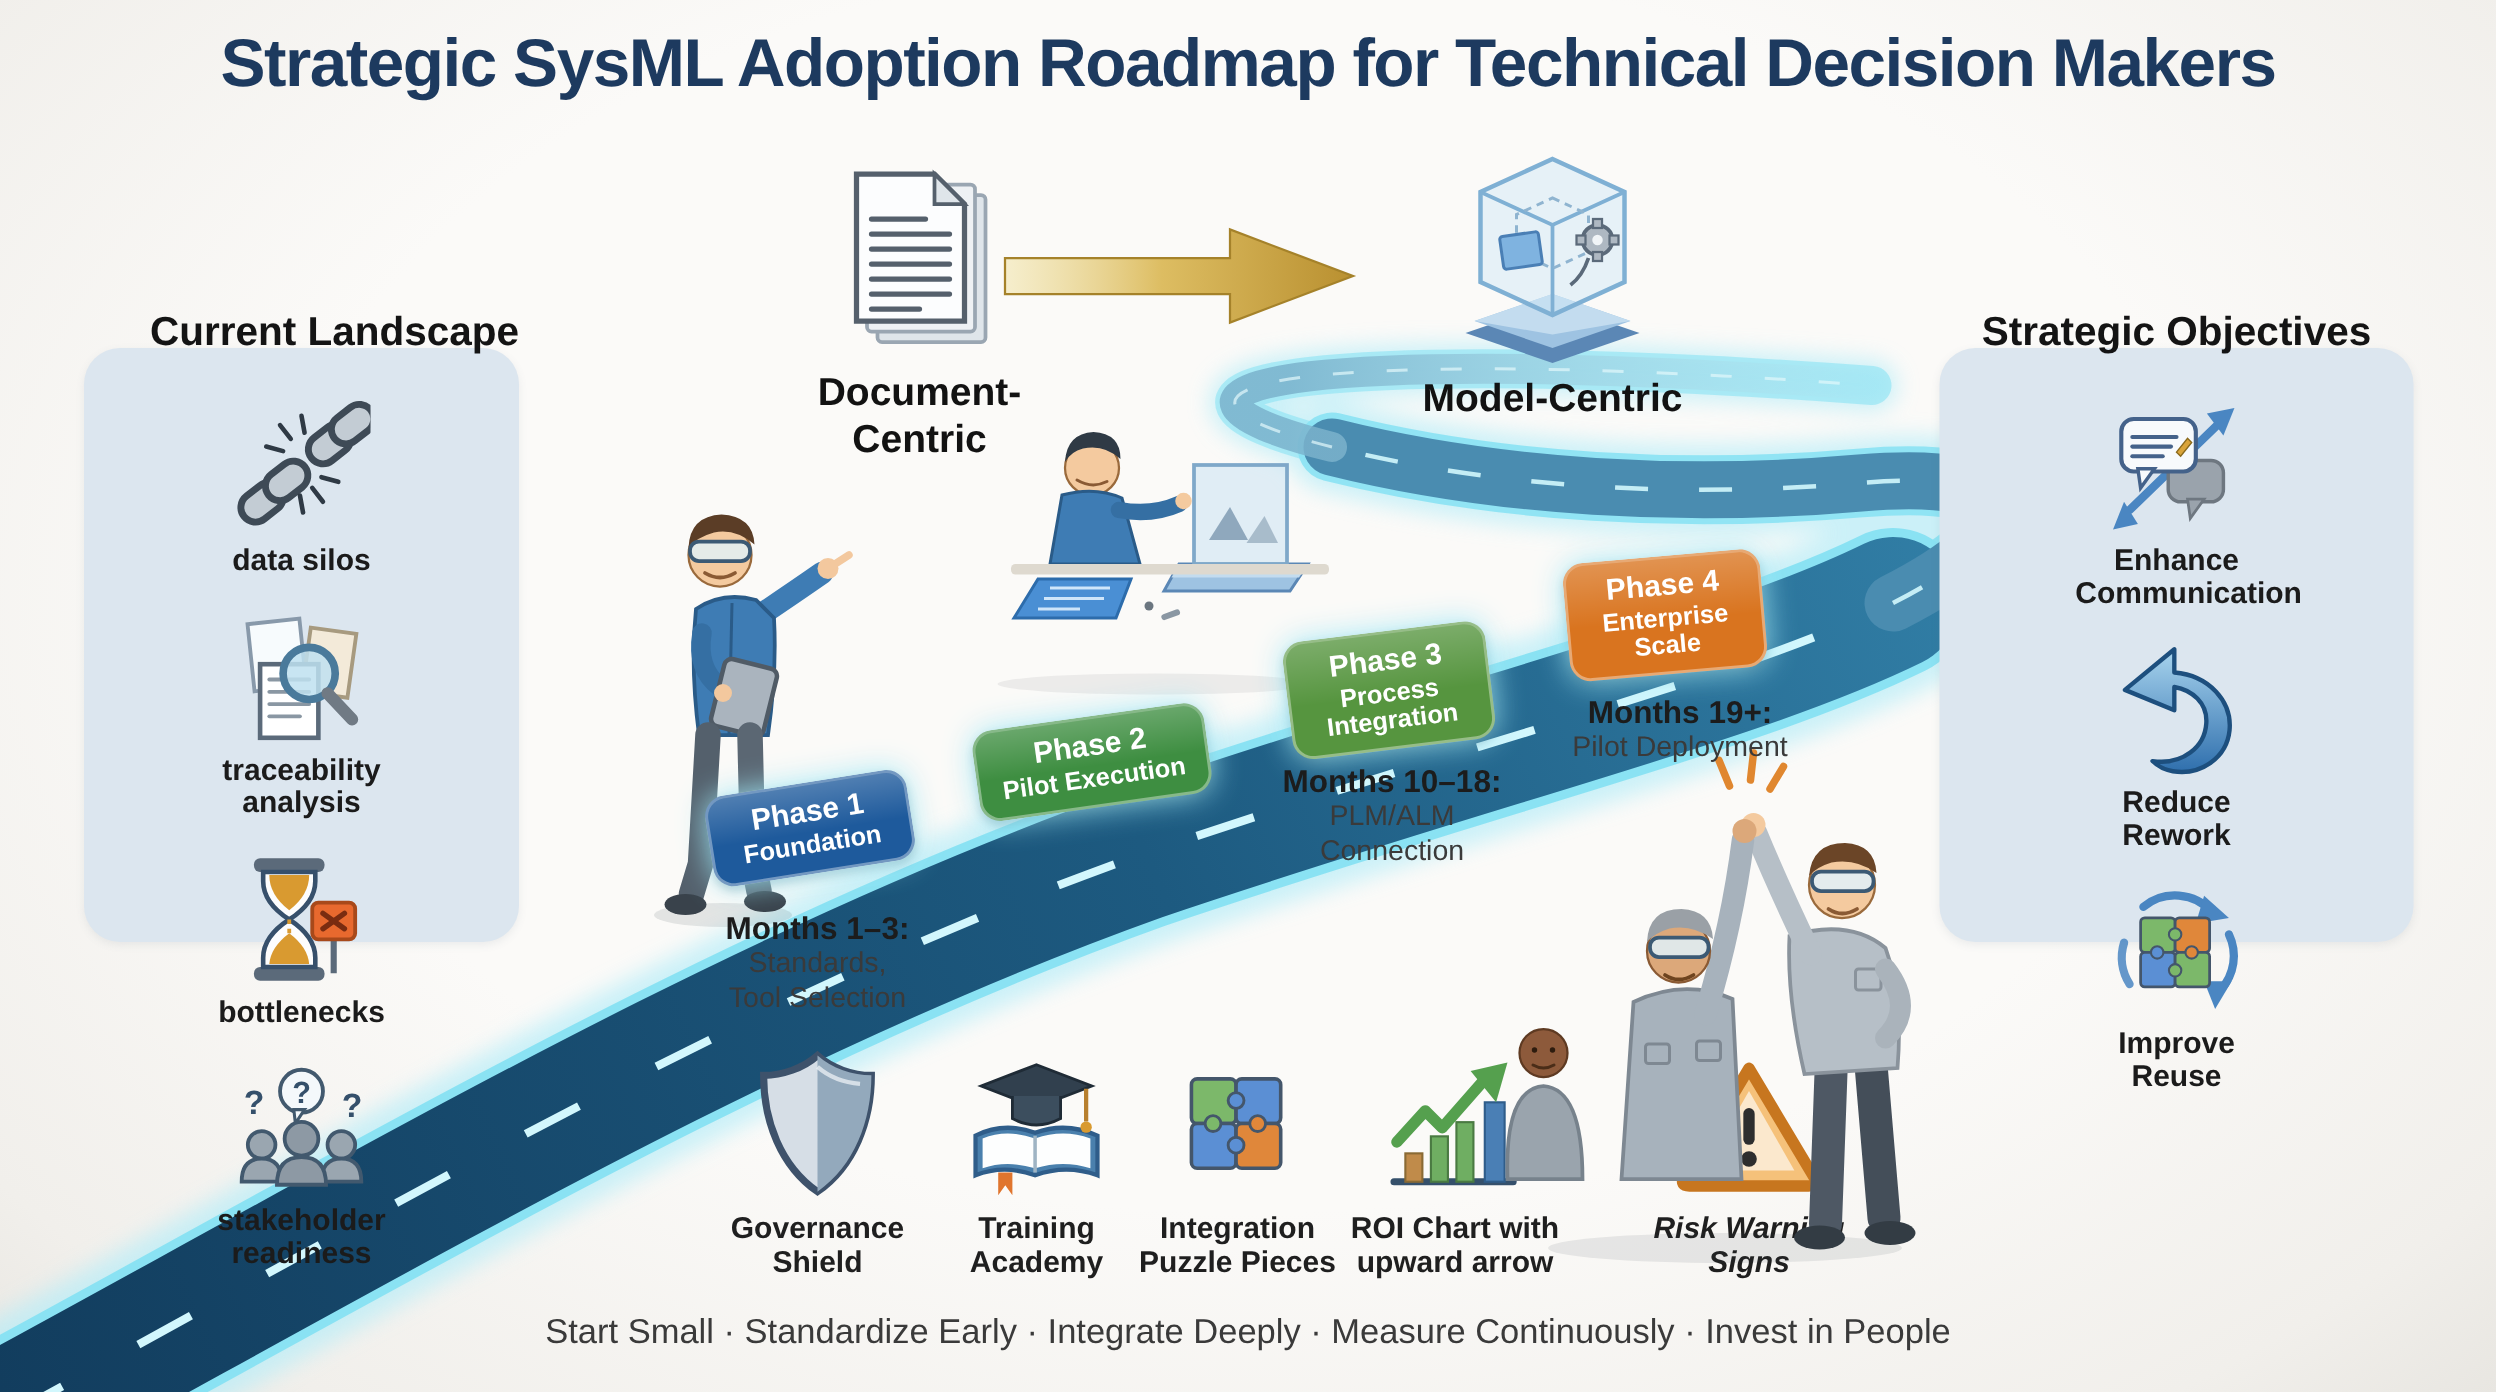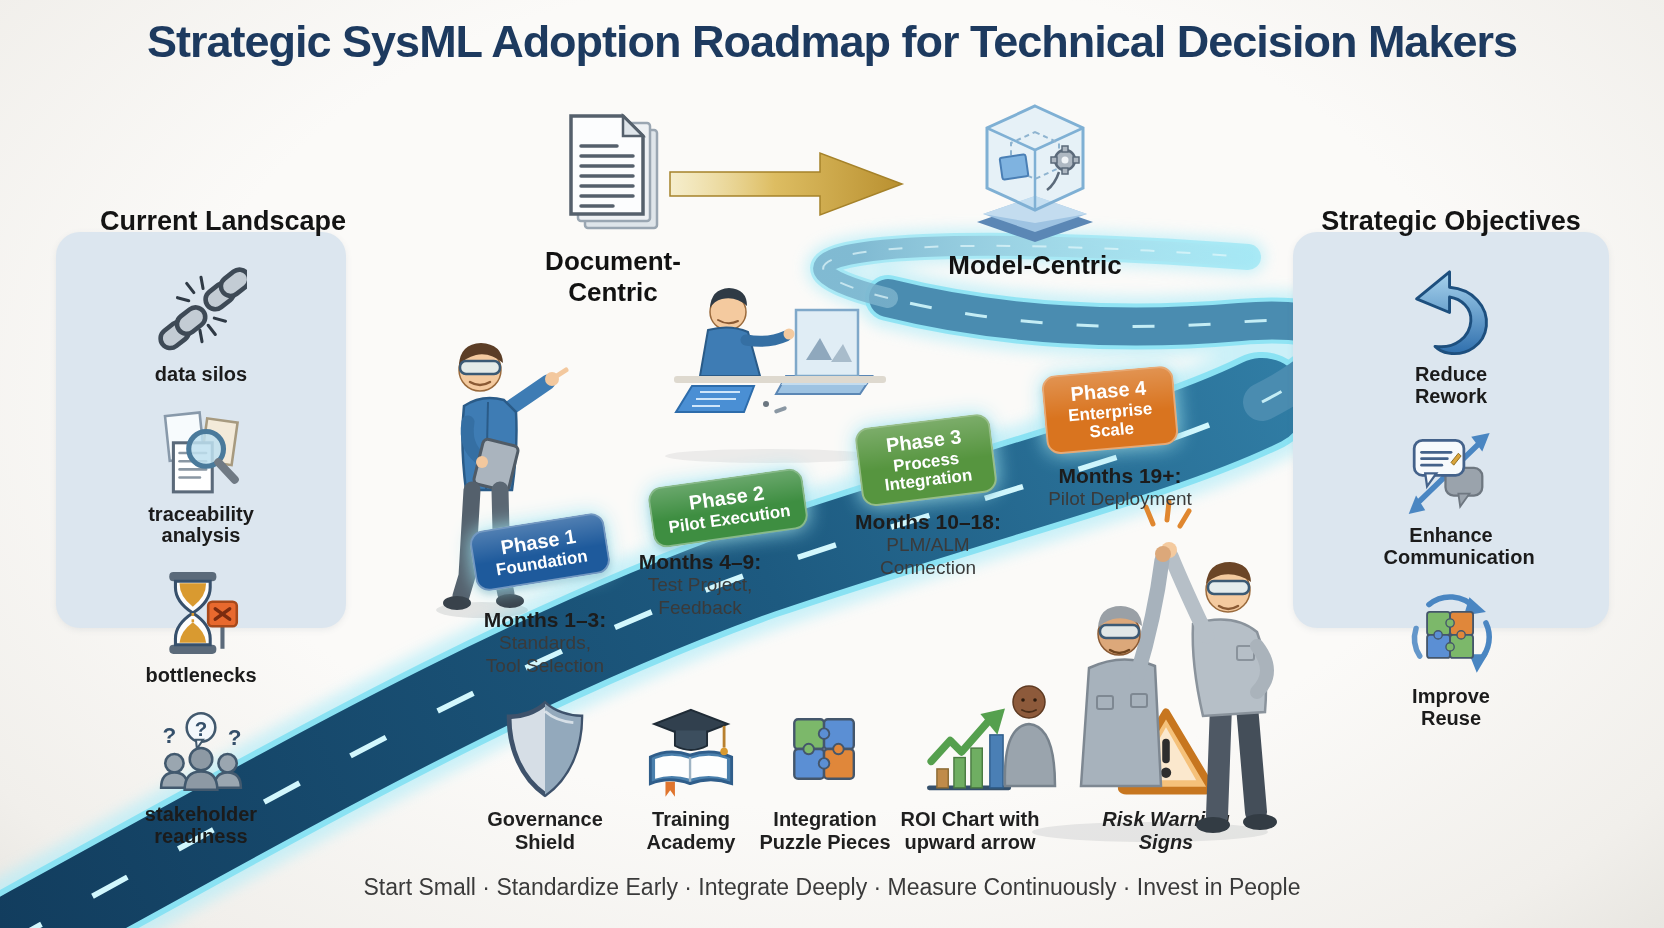--- a/index.html
+++ b/index.html
@@ -255,50 +255,50 @@
         </svg>
         <div class="p-label">stakeholder readiness</div>
       </div>
     </div>
   </div>
 
   <div class="panel-heading heading-right">Strategic Objectives</div>
   <div class="panel panel-right">
     <div class="panel-grid">
       <div class="p-item">
-        <svg viewBox="0 0 95 95">
-          <defs>
-            <linearGradient id="blueArr" x1="0" y1="0" x2="0" y2="1">
-              <stop offset="0" stop-color="#a8d4ee"></stop>
-                <stop offset="1" stop-color="#2f6fad"></stop>
-            </linearGradient>
-          </defs>
-          <path d="M12 34 L46 6 L46 22 C70 24 86 42 84 62 C82 81 64 93 45 90 C39 89 34 86 31 83 C52 86 67 73 68 57 C69 43 58 34 46 32 L46 48 Z" fill="url(#blueArr)" stroke="#1d4f7e" stroke-width="3" stroke-linejoin="round"></path>
-        </svg>
-        <div class="p-label">Reduce Rework</div>
-      </div>
-      <div class="p-item">
         <svg viewBox="0 0 100 95">
           <g stroke="#4a86c2" stroke-width="6" stroke-linecap="round">
             <line x1="16" y1="78" x2="80" y2="16"></line>
           </g>
           <polygon points="72,8 92,4 84,24" fill="#4a86c2"></polygon>
           <polygon points="22,88 4,92 12,72" fill="#4a86c2"></polygon>
           <rect x="44" y="42" width="40" height="30" rx="9" fill="#9aa3ac" stroke="#6e7780" stroke-width="2.5"></rect>
           <polygon points="58,70 70,70 60,84" fill="#9aa3ac" stroke="#6e7780" stroke-width="2"></polygon>
           <rect x="10" y="12" width="54" height="38" rx="9" fill="#f7fafc" stroke="#44628a" stroke-width="3"></rect>
           <polygon points="22,48 34,48 24,62" fill="#f7fafc" stroke="#44628a" stroke-width="2.5"></polygon>
           <g stroke="#44628a" stroke-width="3" stroke-linecap="round">
             <line x1="18" y1="25" x2="50" y2="25"></line>
               <line x1="18" y1="32" x2="46" y2="32"></line>
               <line x1="18" y1="39" x2="40" y2="39"></line>
           </g>
           <polygon points="50,36 58,26 61,29 53,39" fill="#d9a43a" stroke="#8a6a1c" stroke-width="1"></polygon>
         </svg>
         <div class="p-label">Enhance Communication</div>
+      </div>
+      <div class="p-item">
+        <svg viewBox="0 0 95 95">
+          <defs>
+            <linearGradient id="blueArr" x1="0" y1="0" x2="0" y2="1">
+              <stop offset="0" stop-color="#a8d4ee"></stop>
+                <stop offset="1" stop-color="#2f6fad"></stop>
+            </linearGradient>
+          </defs>
+          <path d="M12 34 L46 6 L46 22 C70 24 86 42 84 62 C82 81 64 93 45 90 C39 89 34 86 31 83 C52 86 67 73 68 57 C69 43 58 34 46 32 L46 48 Z" fill="url(#blueArr)" stroke="#1d4f7e" stroke-width="3" stroke-linejoin="round"></path>
+        </svg>
+        <div class="p-label">Reduce Rework</div>
       </div>
       <div class="p-item">
         <svg viewBox="0 0 100 100">
           <path d="M26 18 A36 36 0 0 1 76 22" fill="none" stroke="#4a86c2" stroke-width="6" stroke-linecap="round"></path>
           <polygon points="70,10 88,26 64,30" fill="#4a86c2"></polygon>
           <path d="M88 38 A36 36 0 0 1 82 78" fill="none" stroke="#4a86c2" stroke-width="6" stroke-linecap="round"></path>
           <polygon points="90,72 78,92 70,72" fill="#4a86c2"></polygon>
           <path d="M16 74 A36 36 0 0 1 12 44" fill="none" stroke="#4a86c2" stroke-width="6" stroke-linecap="round" opacity="0.85"></path>
           <g stroke="#44566b" stroke-width="2">
             <rect x="24" y="26" width="25" height="25" rx="3" fill="#7cb86a"></rect>
@@ -330,25 +330,20 @@
   </div>
   <div class="badge badge-4" style="background: rgb(217, 116, 31);">
     <div class="b1">Phase 4</div>
     <div class="b2">Enterprise Scale</div>
   </div>
 
   <div class="timeline tl-1">
     <div class="tl-title">Months 1–3:</div>
     <div class="tl-line">Standards,</div>
     <div class="tl-line">Tool Selection</div>
-  </div>
-  <div class="timeline tl-2">
-    <div class="tl-title">Months 4–9:</div>
-    <div class="tl-line">Test Project,</div>
-    <div class="tl-line">Feedback</div>
   </div>
   <div class="timeline tl-3">
     <div class="tl-title">Months 10–18:</div>
     <div class="tl-line">PLM/ALM</div>
     <div class="tl-line">Connection</div>
   </div>
   <div class="timeline tl-4">
     <div class="tl-title">Months 19+:</div>
     <div class="tl-line">Pilot Deployment</div>
   </div>

